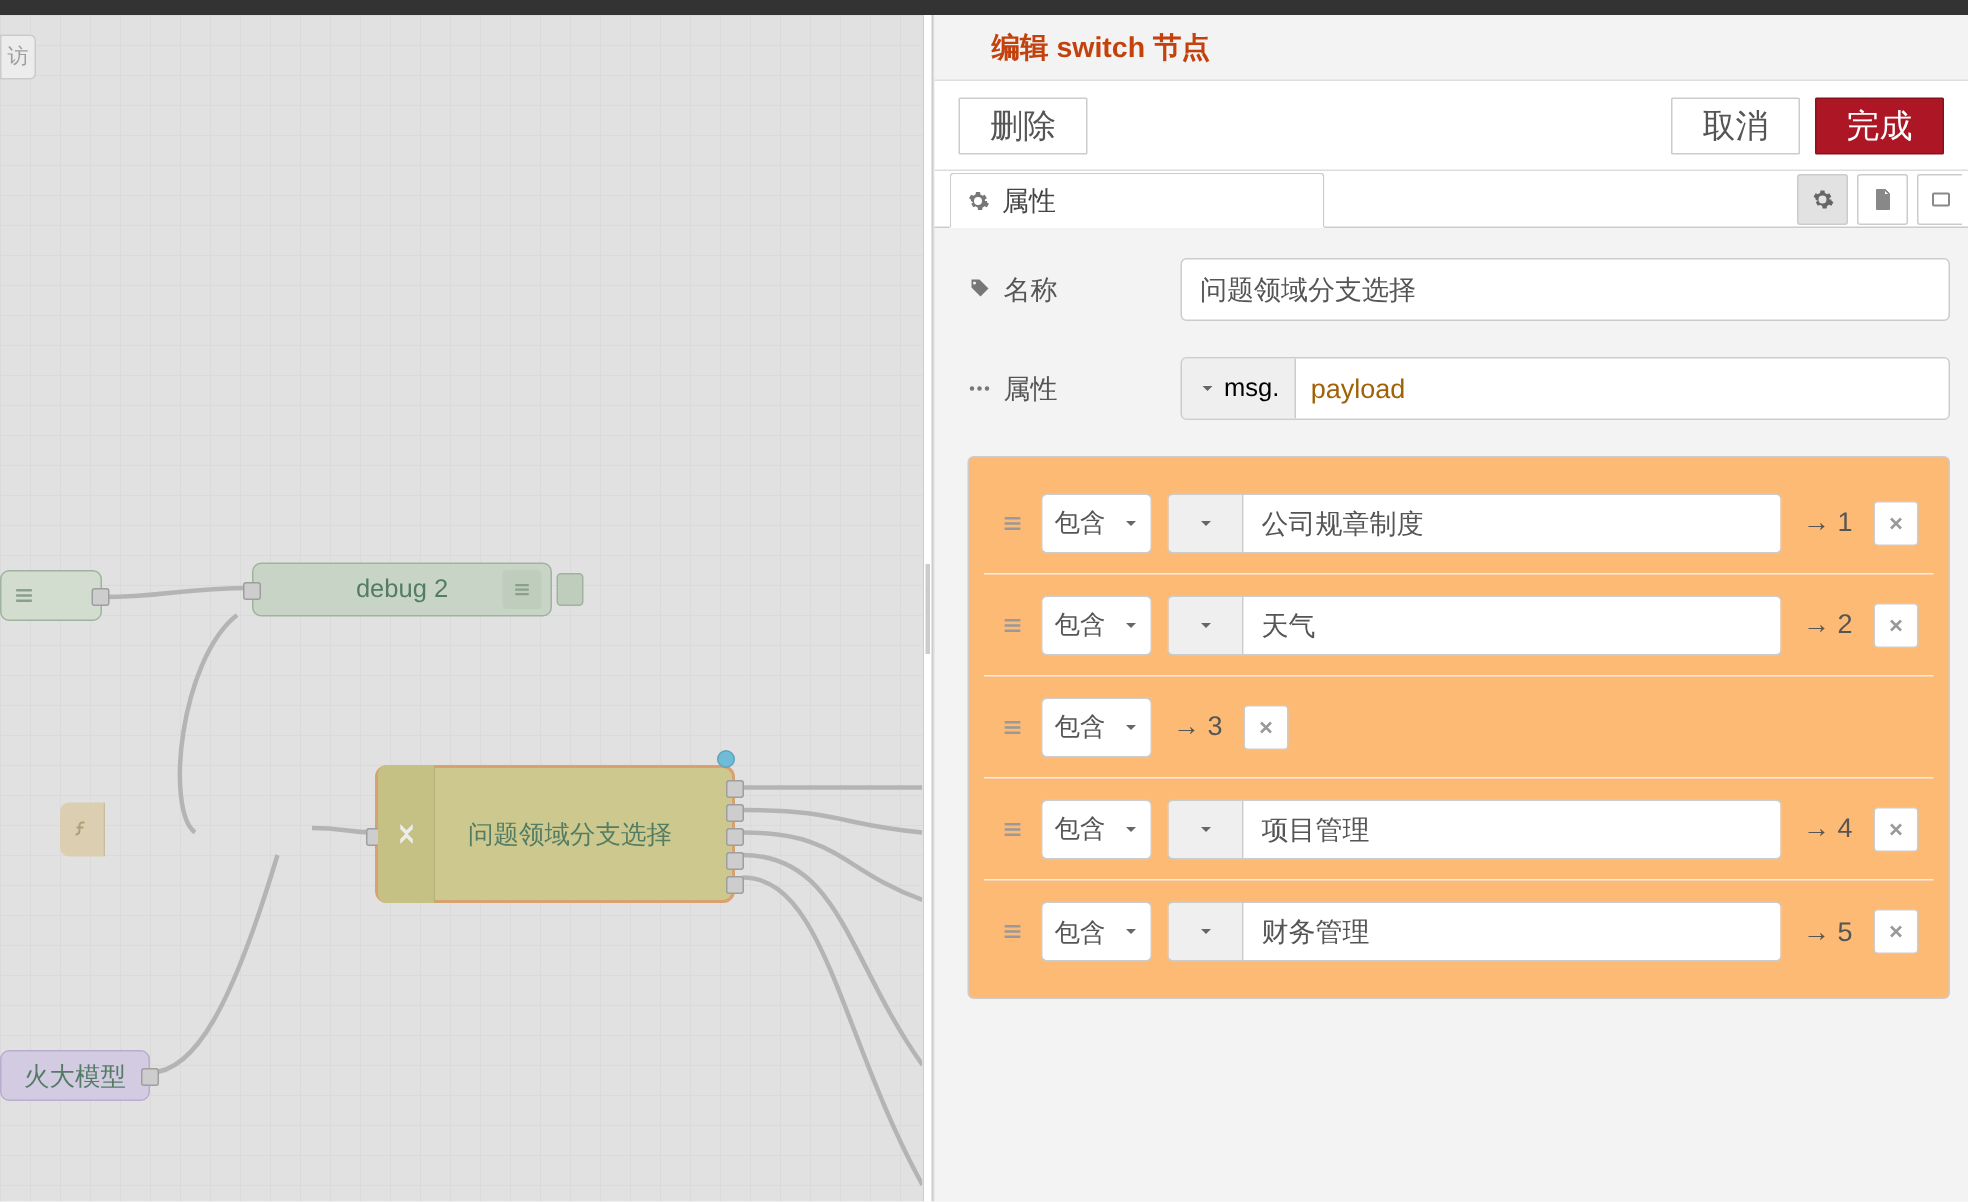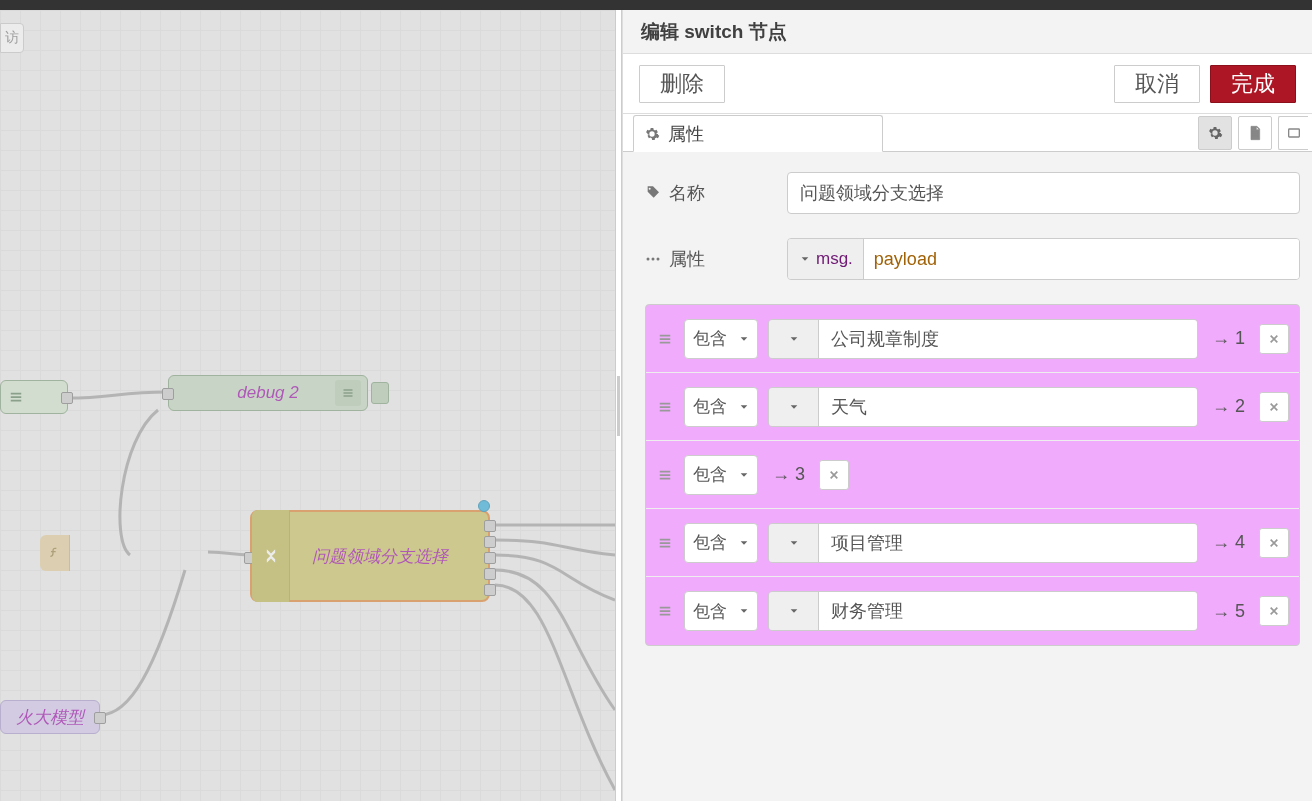--- a/index.html
+++ b/index.html
@@ -7,52 +7,52 @@
   .topbar { height: 10px; background: #333; width: 100%; }
   .main-area { position: relative; width: 100%; height: 791px; }
   .canvas-area { position: absolute; left: 0; top: 0; width: 615px; height: 791px; background: #eee;
     background-image: linear-gradient(#e3e3e3 1px, transparent 1px), linear-gradient(90deg, #e3e3e3 1px, transparent 1px);
     background-size: 20px 20px; }
   .overlay { position: absolute; left:0; top:0; width:615px; height:791px; background: rgba(200,200,200,0.35); pointer-events:none; }
   .divider { position: absolute; left: 615px; top: 0; width: 7px; height: 791px; background: #fff; border-left:1px solid #ccc; border-right:1px solid #ccc; display:flex; align-items:center; justify-content:center;}
   .divider-handle { width:3px; height:60px; background:#ccc;}
   .panel { position: absolute; left: 622px; top: 0; width: 690px; height: 791px; background: #f3f3f3; border-left:1px solid #ddd; }
   .panel-header { height: 44px; background: #f3f3f3; border-bottom:1px solid #ddd; padding: 0 18px; display:flex; align-items:center; }
-  .panel-title { font-size: 19px; font-weight: bold; color:#404040;}
+  .panel-title { font-size: 19px; font-weight: bold; color:#c2410c;margin-left:20px;}
   .panel-actions { height: 60px; background:#fff; border-bottom:1px solid #ddd; display:flex; align-items:center; padding: 0 16px; }
   .btn { height:38px; padding: 0 20px; border:1px solid #ccc; background:#fff; font-size:22px; color:#555; cursor:pointer; display:inline-flex; align-items:center; border-radius:1px;}
   .btn-delete { }
   .spacer { flex:1; }
   .btn-cancel { margin-right: 10px; text-align: center;}
   .btn-done { background:#ad1625; color:#fff; border-color:#8c101c; font-weight:normal;}
   .tabs-row { height: 38px; background:#fff; display:flex; align-items:flex-end; padding-left:10px; border-bottom:1px solid #ccc; position:relative;}
   .tab-active { height:37px; border:1px solid #ccc; border-bottom:1px solid #fff; background:#fff; padding:0 16px 0 10px; display:flex; align-items:center; gap:8px; font-size:18px; color:#444; border-radius:3px 3px 0 0; position:relative; top:1px; min-width:250px;}
   .tab-icons-right { position:absolute; right:0; top:0; height:38px; display:flex; align-items:center; gap:6px; padding-right:4px;}
   .icon-btn { width:34px; height:34px; border:1px solid #ccc; background:#f0f0f0; display:flex; align-items:center; justify-content:center; color:#666; cursor:pointer; border-radius:2px;}
   .icon-btn.active { background:#e2e2e2;}
   .panel-body { padding: 20px 12px 0 22px;}
   .form-row { display:flex; align-items:center; margin-bottom:24px; gap:12px;}
   .form-label { width:130px; display:flex; align-items:center; gap:8px; font-size:18px; color:#555;}
   .form-input { flex:1; height:42px; border:1px solid #ccc; border-radius:4px; padding:0 12px; font-size:18px; color:#555; background:#fff;}
   .prop-input { flex:1; height:42px; border:1px solid #ccc; border-radius:4px; display:flex; align-items:center; overflow:hidden;}
-  .prop-type { height:100%; background:#efefef; border-right:1px solid #ccc; padding:0 10px 0 12px; display:flex; align-items:center; gap:6px; font-size:17px; color:#701a75; cursor:pointer;}
+  .prop-type { height:100%; background:#efefef; border-right:1px solid #ccc; padding:0 10px 0 12px; display:flex; align-items:center; gap:6px; font-size:17px; color:#000000; cursor:pointer;}
   .prop-val { flex:1; height:100%; border:none; padding:0 10px; font-size:18px; color:#a16207; outline:none;}
-  .rules-box { border:1px solid #ccc; border-radius:4px; background:#f0abfc; padding:0;}
+  .rules-box { border:1px solid #ccc; border-radius:4px; background:#fdba74; padding:10px;}
   .rule-row { display:flex; align-items:center; height:68px; padding:0 10px; border-bottom:1px solid #eee; gap:10px;}
   .rule-row:last-child { border-bottom:none;}
   .drag-handle { color:#999; font-size:18px; cursor:move; padding:0 2px;}
   .rule-op { width:74px; height:40px; border:1px solid #ccc; border-radius:4px; background:#fff; display:flex; align-items:center; justify-content:space-between; padding:0 8px; font-size:17px; color:#555; cursor:pointer; white-space:nowrap; overflow:hidden;}
   .rule-val-wrap { flex:1; height:40px; border:1px solid #ccc; border-radius:4px; display:flex; overflow:hidden;}
   .rule-type-btn { width:50px; background:#efefef; border-right:1px solid #ccc; display:flex; align-items:center; justify-content:center; cursor:pointer; color:#666;}
   .rule-val-input { flex:1; border:none; padding:0 12px; font-size:18px; color:#555; outline:none;}
   .rule-output { color:#555; font-size:18px; white-space:nowrap; padding:0 4px;}
   .rule-del { width:30px; height:30px; border:1px solid #ccc; background:#fff; display:flex; align-items:center; justify-content:center; color:#999; cursor:pointer; border-radius:3px; font-size:14px;}
   svg { display:block; }
   
-  .node { position:absolute; border-radius:6px; display:flex; align-items:center; font-style:italic; font-size:17px; color:#a21caf;}
+  .node { position:absolute; border-radius:6px; display:flex; align-items:center; font-size:17px; color:#14532d;}
   .node-partial-left { left:0; top:370px; width:68px; height:34px; background:#d7e8d5; border:1px solid #8aa888; border-radius:6px; display:flex;}
   .node-debug { left:168px; top:365px; width:200px; height:36px; background:#c8dcc5; border:1px solid #8aa888; justify-content:center;}
   .node-selectskill { left:38px; top:525px; width:170px; height:36px; background:#f3e5c4; border:1px solid #c8b58c; justify-content:center;}
   .node-fn-icon { position:absolute; left:40px; top:525px; width:30px; height:36px; background:#e6d3a5; border-right:1px solid #c8b58c; display:flex; align-items:center; justify-content:center; border-radius:6px 0 0 6px;}
   .node-switch { left:250px; top:500px; width:240px; height:92px; background:#d0c96f; border:2px solid #e28c3f; border-radius:8px; display:flex; align-items:center; justify-content:center;}
   .node-switch-icon { position:absolute; left:252px; top:500px; width:38px; height:92px; background:#c4bd60; border-right:1px solid #b0a850; display:flex; align-items:center; justify-content:center; border-radius:6px 0 0 6px;}
   .node-purple { left:0; top:690px; width:100px; height:34px; background:#d8ccf0; border:1px solid #b0a0d0; justify-content:center; border-radius:6px;}
   .port { width:12px; height:12px; background:#d0d0d0; border:1px solid #888; border-radius:2px; position:absolute;}
   .port-blue { width:12px; height:12px; border-radius:50%; background:#3fb4e0; border:1px solid #2a8fb5; position:absolute;}
   .wire { stroke:#aaa; stroke-width:3; fill:none;}

